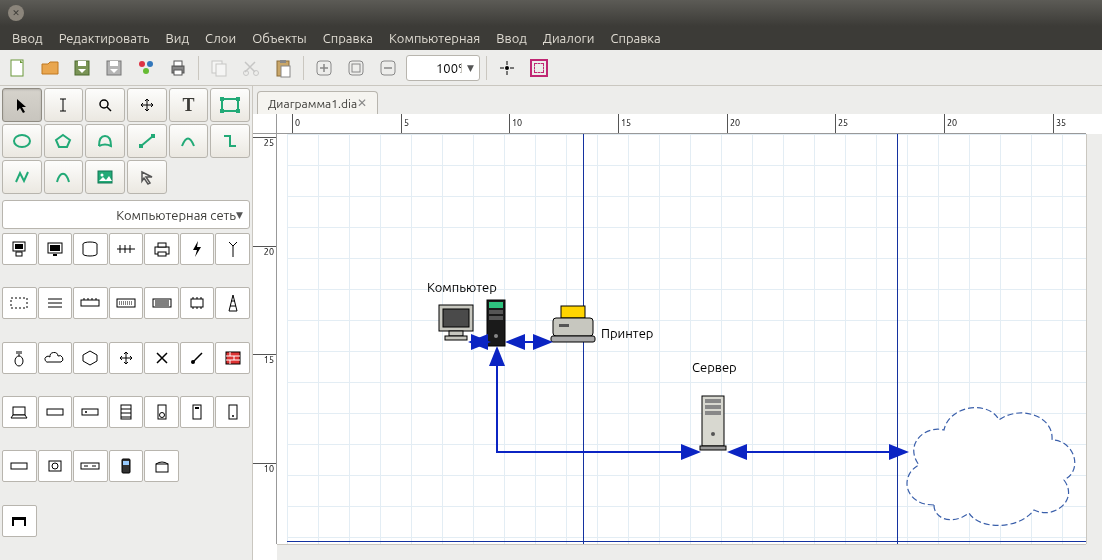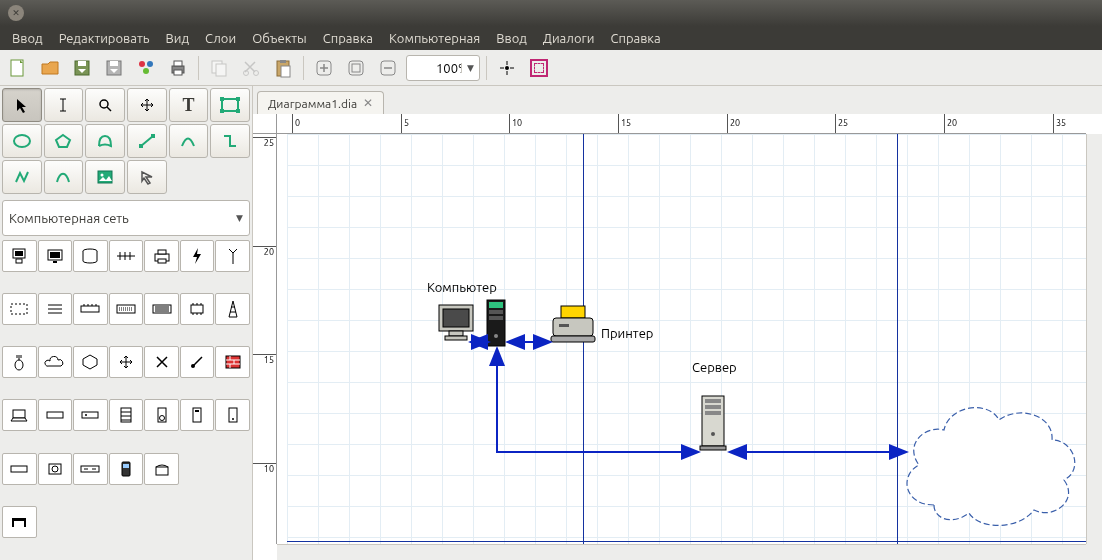--- a/index.html
+++ b/index.html
@@ -21,28 +21,28 @@
 .snap-icon::before { content: ""; position: absolute; inset: 2px; border: 1px dashed #c02673; }
 
 .content { display: flex; height: calc(560px - 26px - 24px - 36px); }
 
 .sidebar { width: 253px; background: #ededeb; border-right: 1px solid #cac7c0; display: flex; flex-direction: column; }
 .toolgrid { display: grid; grid-template-columns: repeat(6, 1fr); gap: 2px; padding: 2px; }
 .toolgrid .tbox { height: 34px; border: 1px solid #b8b5ae; background: linear-gradient(to bottom, #fdfdfc, #ebe8e1); border-radius: 3px; display: flex; align-items: center; justify-content: center; font-size: 16px; }
 .toolgrid .tbox.sel { background: linear-gradient(to bottom, #d6d3cc, #c8c5be); border: 1px solid #8f8b82; box-shadow: inset 0 1px 2px rgba(0,0,0,.15); }
 
 .shape-select { margin: 4px 2px 2px 2px; }
-.shape-select .sel { border: 1px solid #b8b5ae; background: #fff; border-radius: 3px; height: 36px; display: flex; align-items: center; justify-content: space-between; padding: 0 6px; font-size: 13px; }
+.shape-select .sel { border: 1px solid #b8b5ae; background: #fff; border-radius: 3px; height: 29px; display: flex; align-items: center; justify-content: flex-end; padding: 0 6px; font-size: 13px; }
 
 .shapegrid { display: grid; grid-template-columns: repeat(7, 1fr); gap: 1px; padding: 2px; overflow-y: auto; flex: 1; }
 .shapegrid .sbox { height: 32px; border: 1px solid #b8b5ae; background: #fff; border-radius: 2px; display: flex; align-items: center; justify-content: center; font-size: 14px; }
 
 .main { flex: 1; display: flex; flex-direction: column; position: relative; background: #ededeb; }
 .tabbar { height: 28px; display: flex; align-items: flex-end; padding-left: 4px; }
-.tab { background: #f5f4f0; border: 1px solid #b8b5ae; border-bottom: none; border-radius: 4px 4px 0 0; padding: 4px 10px; font-size: 12px; display: flex; align-items: center; gap: 6px; }
+.tab { background: #f5f4f0; border: 1px solid #b8b5ae; border-bottom: none; border-radius: 4px 4px 0 0; padding: 4px 10px; font-size: 12px; display: flex; align-items: center; }
 .tab .x { color: #888; font-size: 12px; font-weight: bold; }
 
 .canvas-wrap { flex: 1; position: relative; display: grid; grid-template-columns: 24px 1fr 16px; grid-template-rows: 20px 1fr 16px; background: #fff; }
 .ruler-h { grid-column: 2; grid-row: 1; background: #fff; position: relative; overflow: hidden; border-bottom: 1px solid #999; font-size: 9px; color: #000; }
 .ruler-v { grid-column: 1; grid-row: 2; background: #fff; position: relative; overflow: hidden; border-right: 1px solid #999; font-size: 9px; color: #000; }
 .ruler-corner { grid-column: 1; grid-row: 1; background: #fff; border-right: 1px solid #999; border-bottom: 1px solid #999; }
 .canvas { grid-column: 2; grid-row: 2; position: relative; overflow: hidden; background: #fff;
   background-image:
     linear-gradient(to right, #e3edf4 1px, transparent 1px),
     linear-gradient(to bottom, #e3edf4 1px, transparent 1px);

